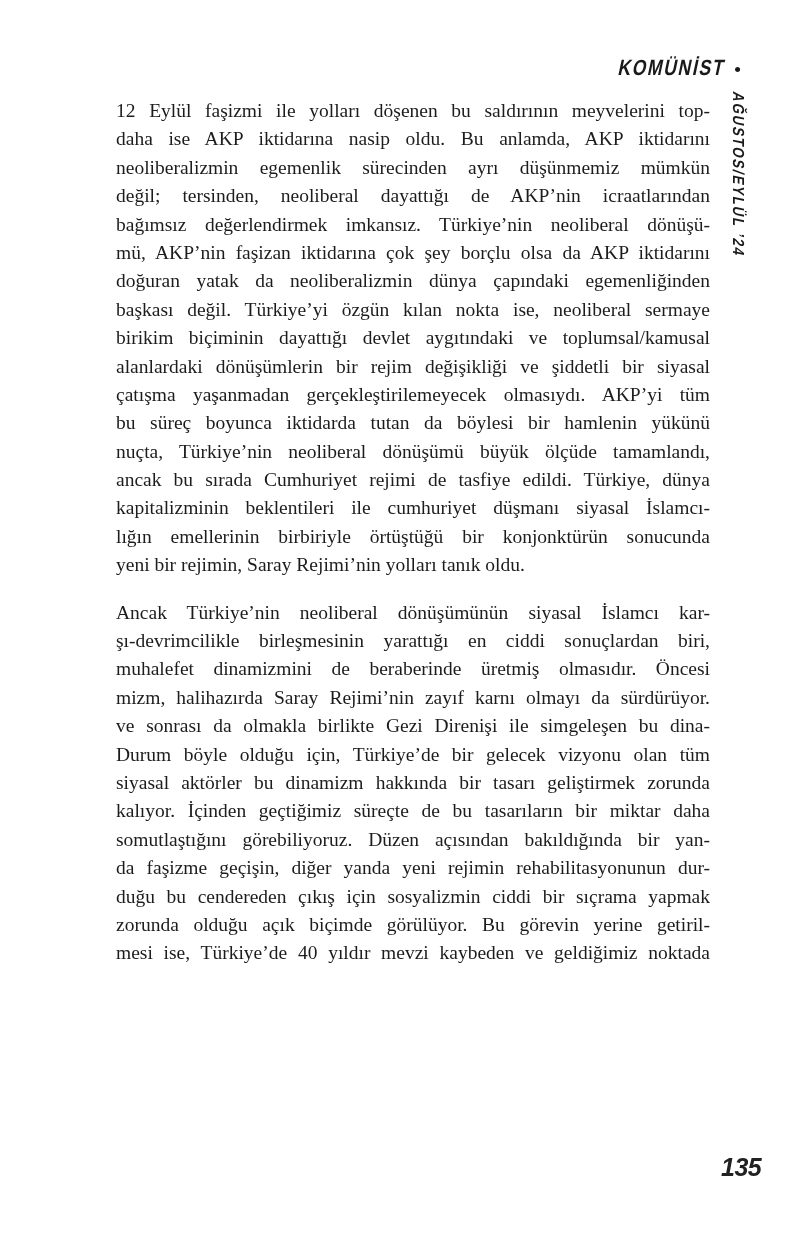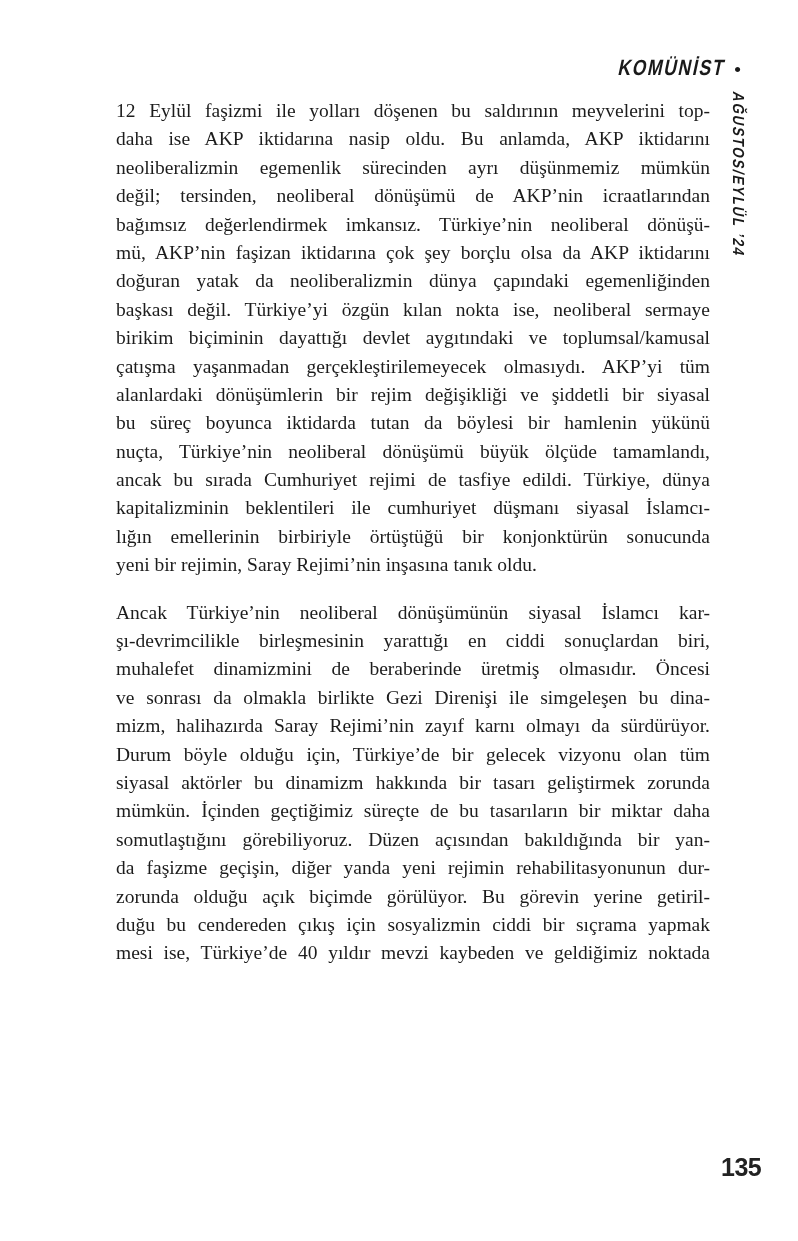--- a/index.html
+++ b/index.html
@@ -88,66 +88,67 @@
   .pagenum {
     position: absolute;
     left: 721px;
     top: 1155px;
     font-family: "Liberation Sans", sans-serif;
     font-weight: 700;
     font-size: 25px;
     line-height: 1;
     letter-spacing: -0.5px;
     color: #222222;
+    font-style: italic;
   }
 </style>
 </head>
 <body>
 
 <div class="page">
 
   <div class="masthead">
     <span class="masthead-title">KOMÜNİST</span>
     <span class="masthead-bullet">•</span>
   </div>
 
   <div class="issue-vertical">AĞUSTOS/EYLÜL ’24</div>
 
   <main class="article">
     <div class="para">
         <div class="line">12 Eylül faşizmi ile yolları döşenen bu saldırının meyvelerini top-</div>
         <div class="line">daha ise AKP iktidarına nasip oldu. Bu anlamda, AKP iktidarını</div>
         <div class="line">neoliberalizmin egemenlik sürecinden ayrı düşünmemiz mümkün</div>
-        <div class="line">değil; tersinden, neoliberal dönüşümü de AKP’nin icraatlarından</div>
+        <div class="line">değil; tersinden, neoliberal dayattığı de AKP’nin icraatlarından</div>
         <div class="line">bağımsız değerlendirmek imkansız. Türkiye’nin neoliberal dönüşü-</div>
         <div class="line">mü, AKP’nin faşizan iktidarına çok şey borçlu olsa da AKP iktidarını</div>
         <div class="line">doğuran yatak da neoliberalizmin dünya çapındaki egemenliğinden</div>
         <div class="line">başkası değil. Türkiye’yi özgün kılan nokta ise, neoliberal sermaye</div>
         <div class="line">birikim biçiminin dayattığı devlet aygıtındaki ve toplumsal/kamusal</div>
+        <div class="line">alanlardaki dönüşümlerin bir rejim değişikliği ve şiddetli bir siyasal</div>
         <div class="line">çatışma yaşanmadan gerçekleştirilemeyecek olmasıydı. AKP’yi tüm</div>
-        <div class="line">alanlardaki dönüşümlerin bir rejim değişikliği ve şiddetli bir siyasal</div>
         <div class="line">bu süreç boyunca iktidarda tutan da böylesi bir hamlenin yükünü</div>
         <div class="line">nuçta, Türkiye’nin neoliberal dönüşümü büyük ölçüde tamamlandı,</div>
         <div class="line">ancak bu sırada Cumhuriyet rejimi de tasfiye edildi. Türkiye, dünya</div>
         <div class="line">kapitalizminin beklentileri ile cumhuriyet düşmanı siyasal İslamcı-</div>
         <div class="line">lığın emellerinin birbiriyle örtüştüğü bir konjonktürün sonucunda</div>
-        <div class="line line-end">yeni bir rejimin, Saray Rejimi’nin inşasına tanık oldu.</div>
+        <div class="line line-end">yeni bir rejimin, Saray Rejimi’nin yolları tanık oldu.</div>
       </div>
     <div class="para">
         <div class="line">Ancak Türkiye’nin neoliberal dönüşümünün siyasal İslamcı kar-</div>
         <div class="line">şı-devrimcilikle birleşmesinin yarattığı en ciddi sonuçlardan biri,</div>
         <div class="line">muhalefet dinamizmini de beraberinde üretmiş olmasıdır. Öncesi</div>
+        <div class="line">mizm, halihazırda Saray Rejimi’nin zayıf karnı olmayı da sürdürüyor.</div>
         <div class="line">ve sonrası da olmakla birlikte Gezi Direnişi ile simgeleşen bu dina-</div>
-        <div class="line">mizm, halihazırda Saray Rejimi’nin zayıf karnı olmayı da sürdürüyor.</div>
         <div class="line">Durum böyle olduğu için, Türkiye’de bir gelecek vizyonu olan tüm</div>
         <div class="line">siyasal aktörler bu dinamizm hakkında bir tasarı geliştirmek zorunda</div>
-        <div class="line">mümkün. İçinden geçtiğimiz süreçte de bu tasarıların bir miktar daha</div>
+        <div class="line">kalıyor. İçinden geçtiğimiz süreçte de bu tasarıların bir miktar daha</div>
         <div class="line">somutlaştığını görebiliyoruz. Düzen açısından bakıldığında bir yan-</div>
         <div class="line">da faşizme geçişin, diğer yanda yeni rejimin rehabilitasyonunun dur-</div>
+        <div class="line">duğu bu cendereden çıkış için sosyalizmin ciddi bir sıçrama yapmak</div>
         <div class="line">zorunda olduğu açık biçimde görülüyor. Bu görevin yerine getiril-</div>
-        <div class="line">duğu bu cendereden çıkış için sosyalizmin ciddi bir sıçrama yapmak</div>
         <div class="line">mesi ise, Türkiye’de 40 yıldır mevzi kaybeden ve geldiğimiz noktada</div>
       </div>
   </main>
 
   <div class="pagenum">135</div>
 
 </div>
 
 </body></html>

